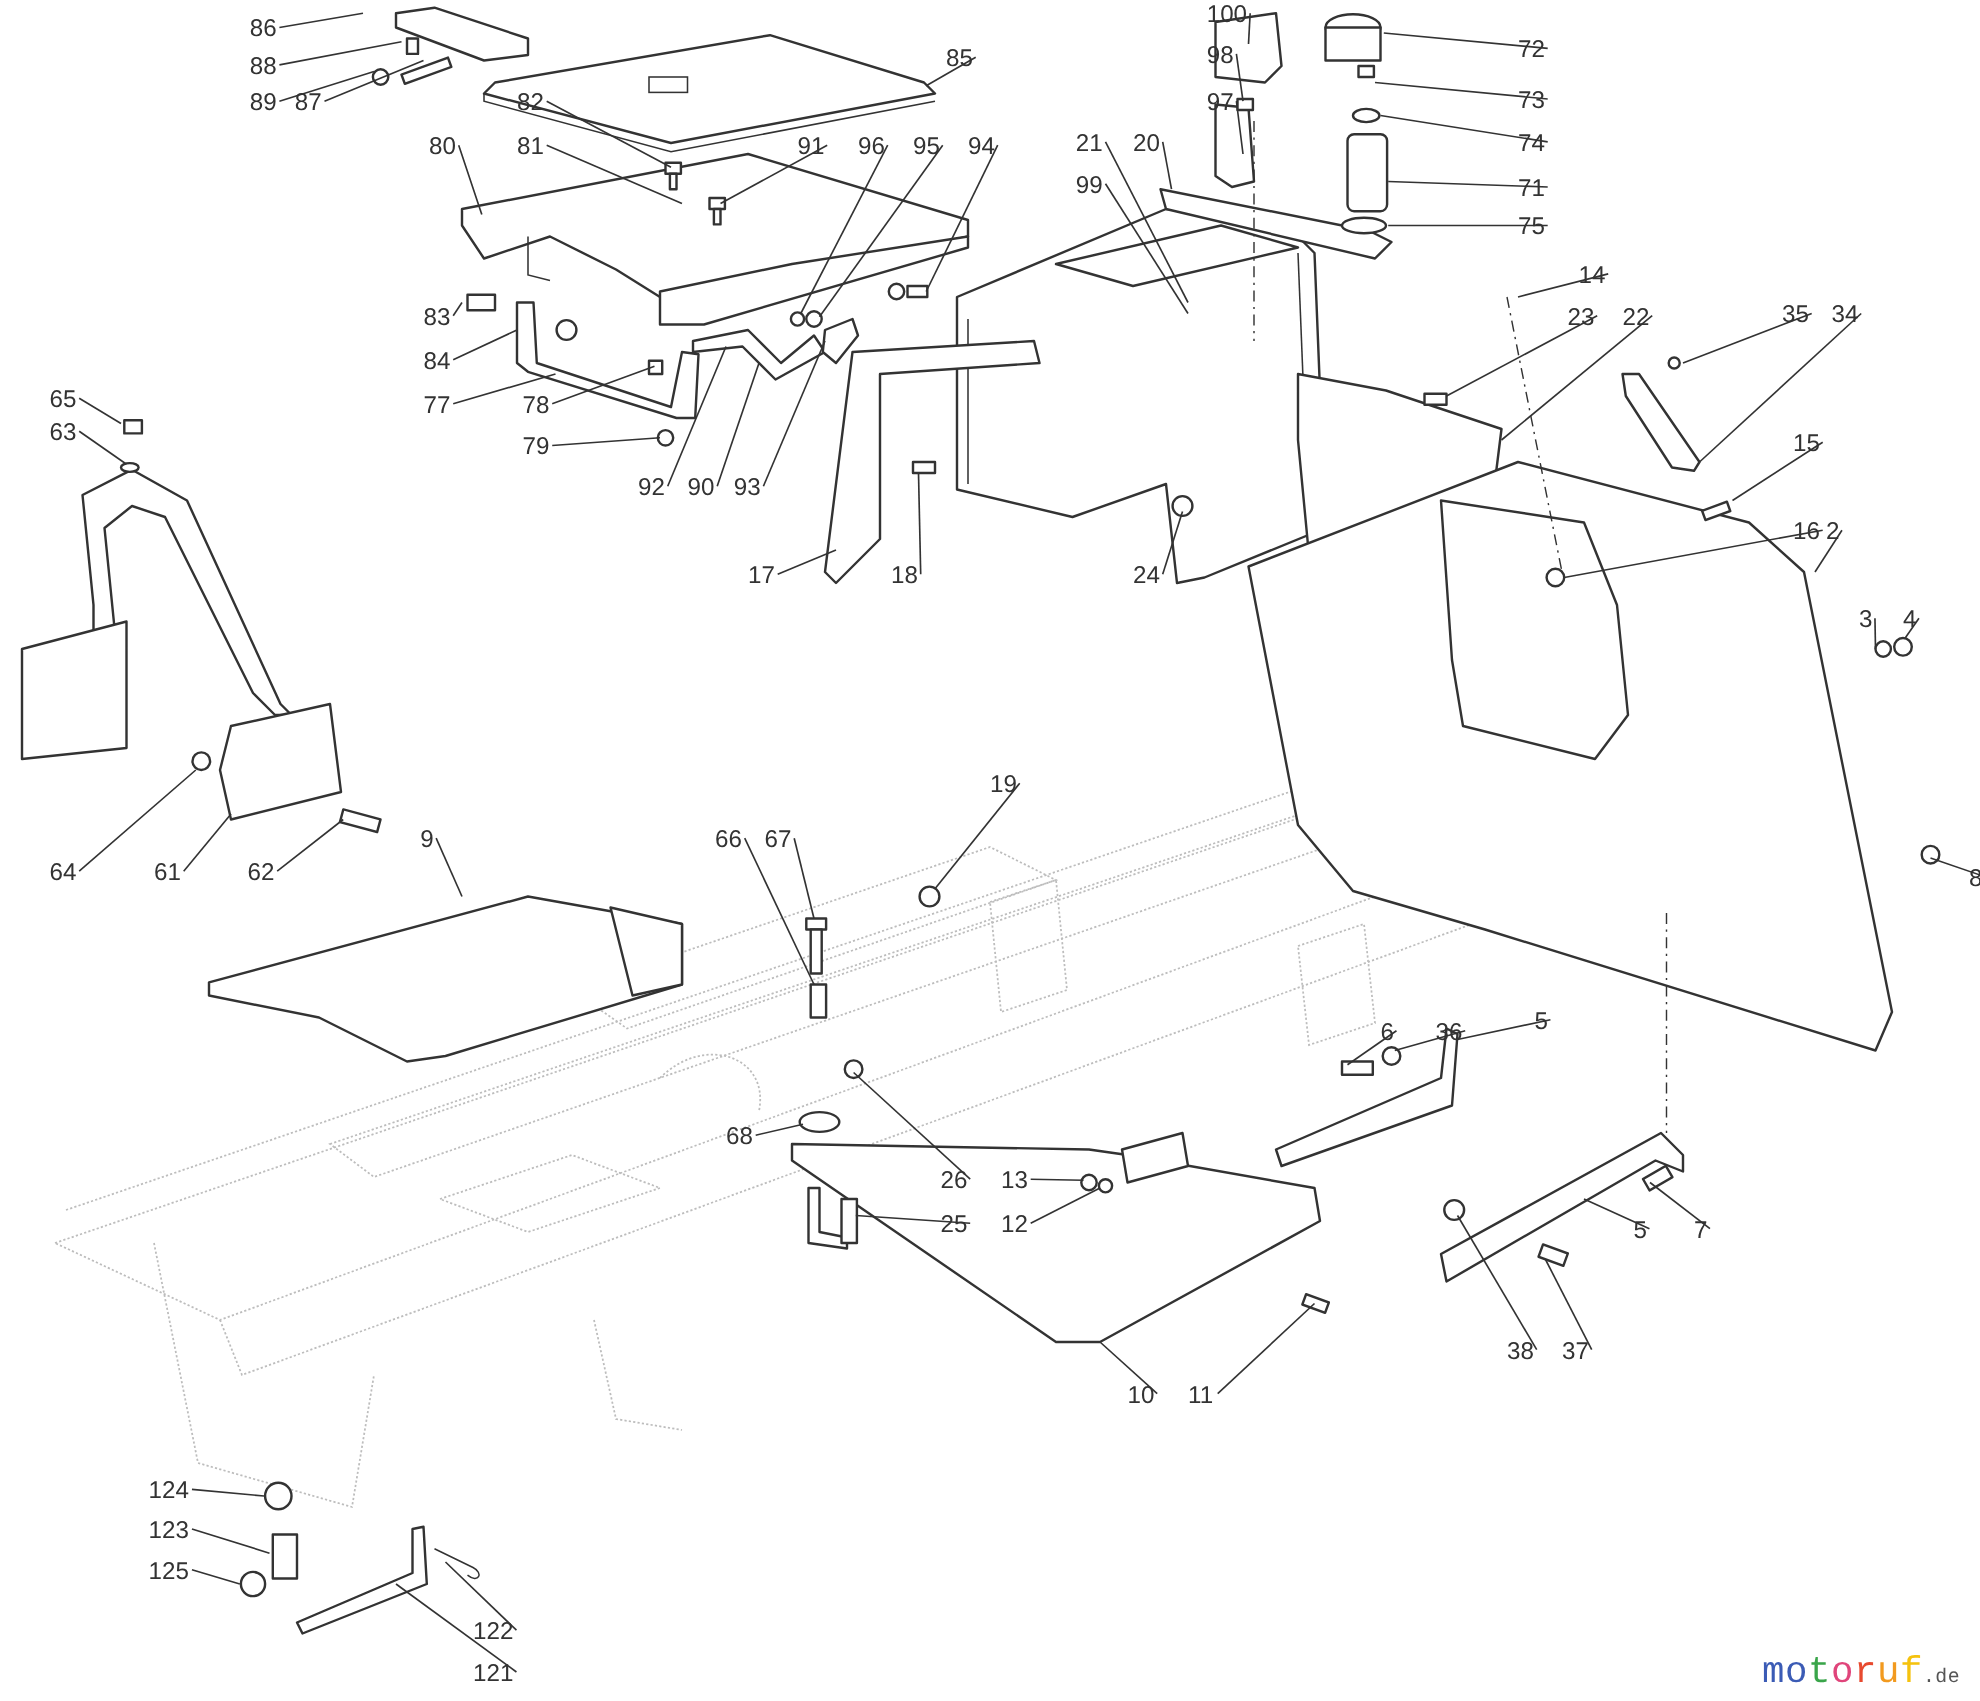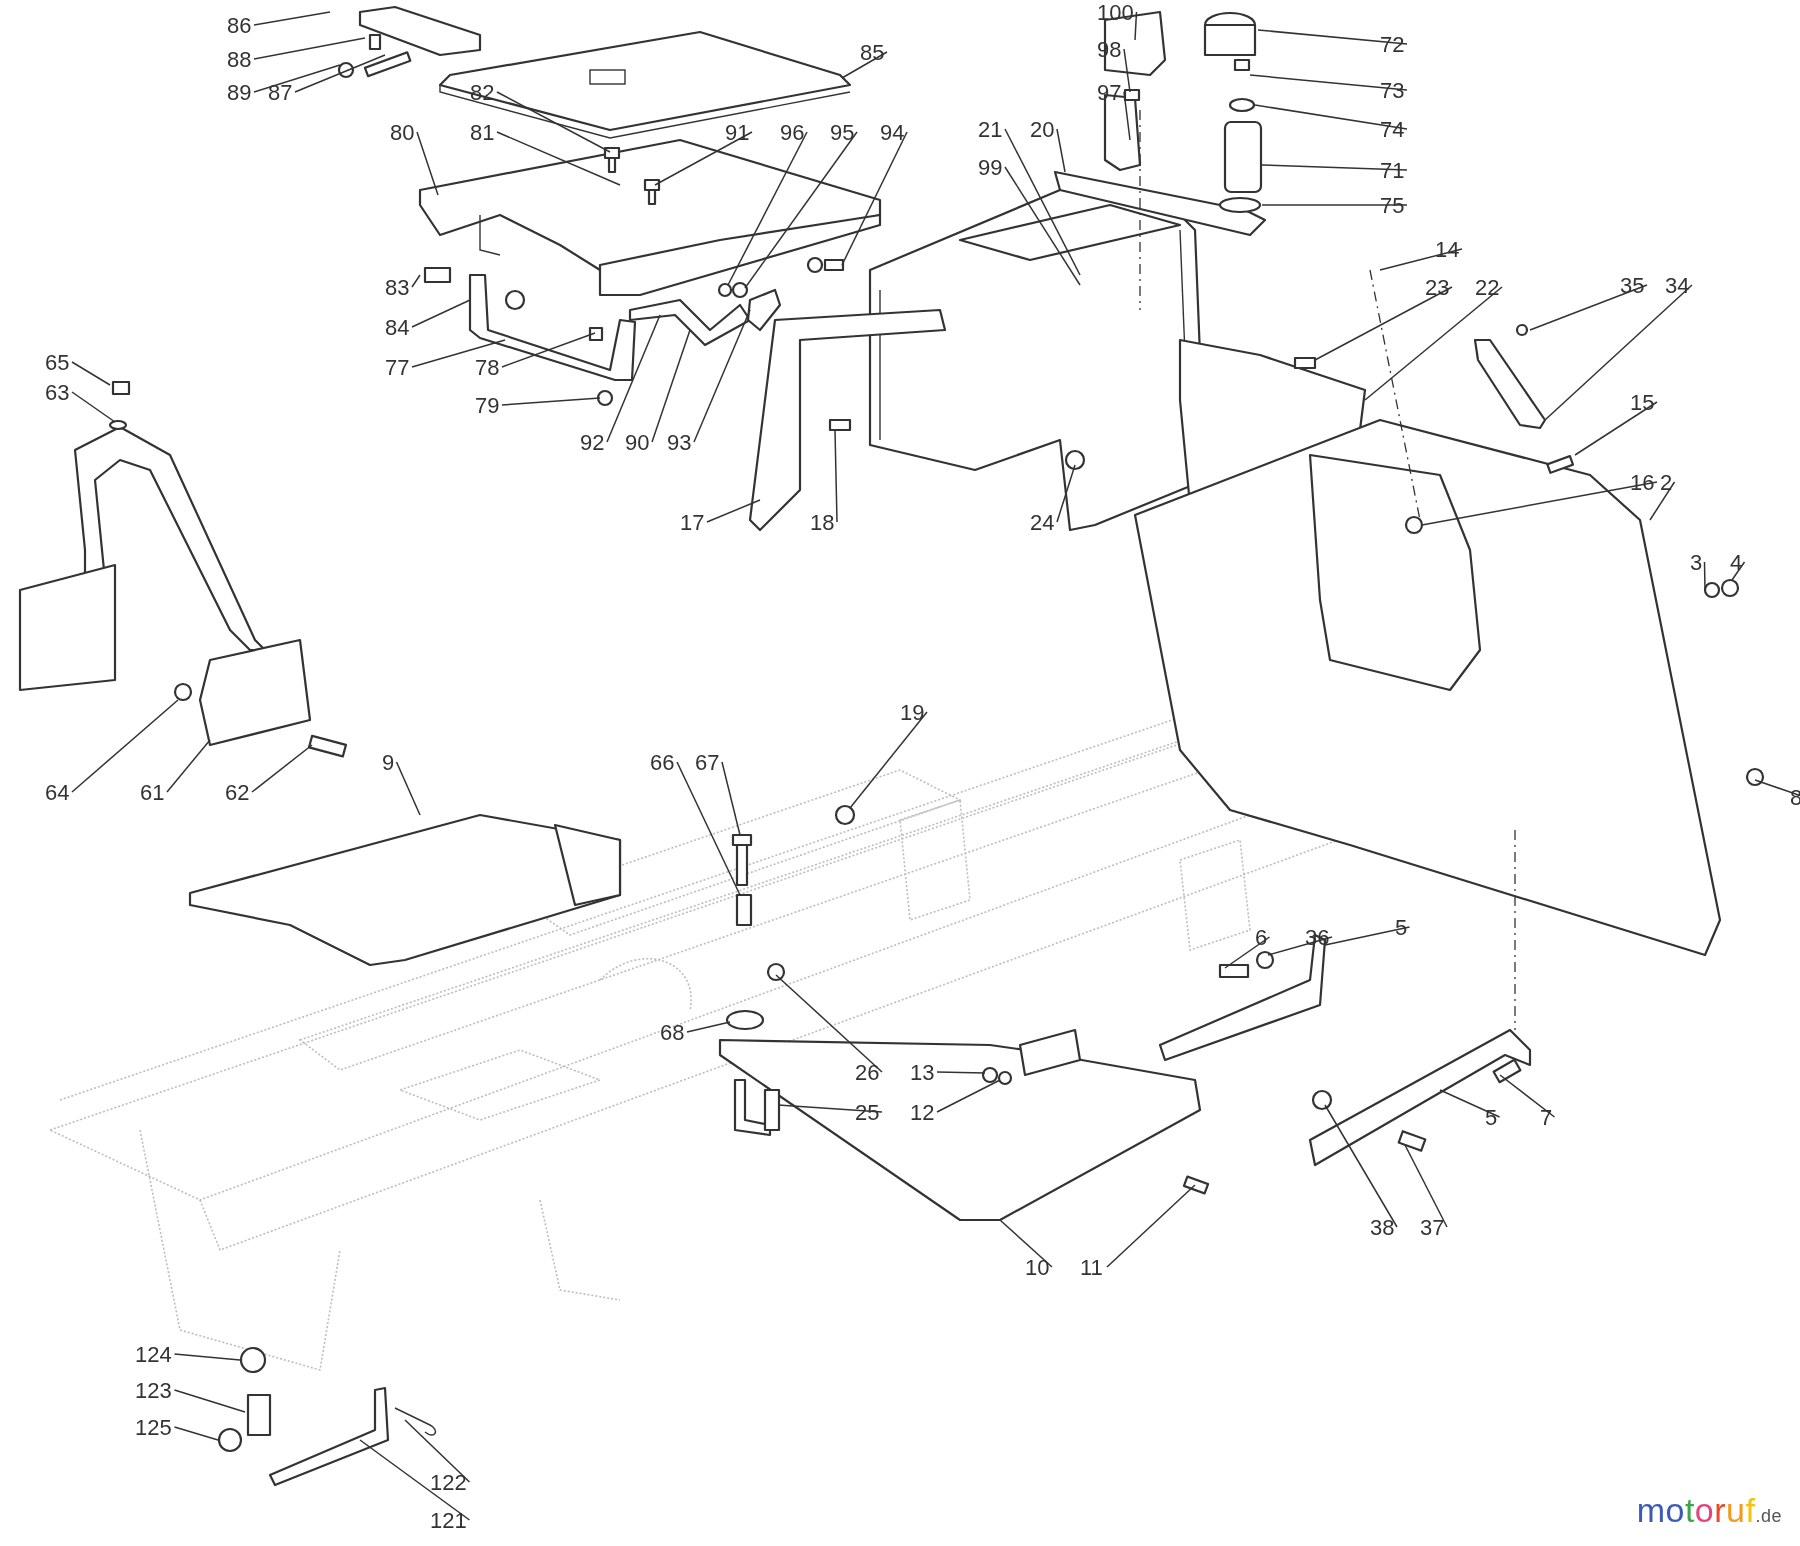--- a/index.html
+++ b/index.html
@@ -4,21 +4,21 @@
 <style>
   html,body{margin:0;padding:0;background:#ffffff;}
   #stage{position:relative;width:1800px;height:1546px;overflow:hidden;background:#fff;text-align:center;}
   svg{position:absolute;left:0;top:0;}
   .lbl{font-family:"Liberation Sans",sans-serif;font-size:22px;fill:#333;font-weight:normal;}
   .part{fill:#fff;stroke:#333;stroke-width:2.2;stroke-linejoin:round;}
   .thin{fill:none;stroke:#333;stroke-width:1.4;}
   .leader{fill:none;stroke:#333;stroke-width:1.5;}
   .ghost{fill:none;stroke:#bdbdbd;stroke-width:1.6;stroke-dasharray:2 2;}
   .dash{fill:none;stroke:#333;stroke-width:1.3;stroke-dasharray:10 5 2 5;}
-  #watermark{position:absolute;right:18px;bottom:16px;font-family:Liberation Sans, sans-serif;font-size:34px;letter-spacing:0.5px;}
+  #watermark{position:absolute;right:18px;bottom:6px;font-family:Liberation Mono, monospace;font-size:34px;letter-spacing:0.5px;}
   #watermark .de{font-size:18px;color:#555;}
 </style>
 </head>
 <body>
 
 <div id="stage">
 <svg id="dia" width="1800" height="1546" viewBox="0 0 1800 1546">
 
   <g>
     <path class="ghost" d="M50 1130 L1250 720 L1400 760 L200 1200 Z"></path>

